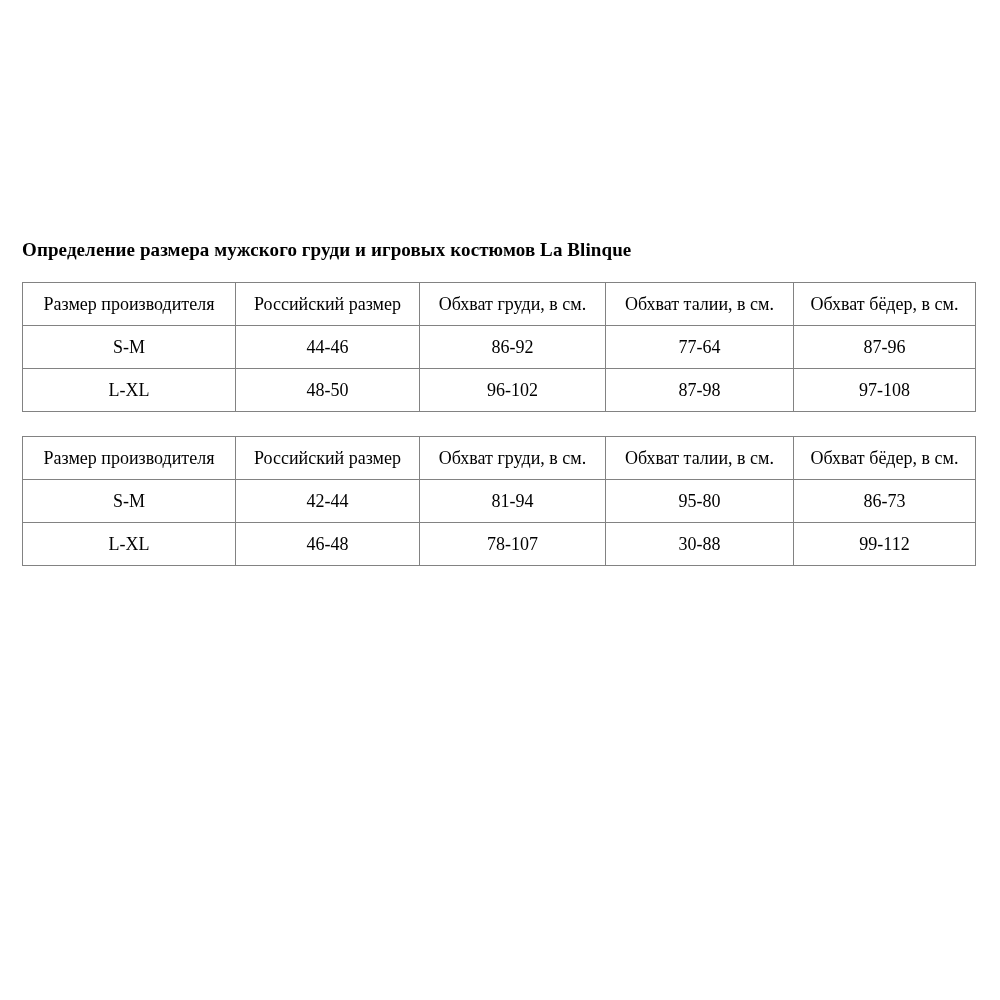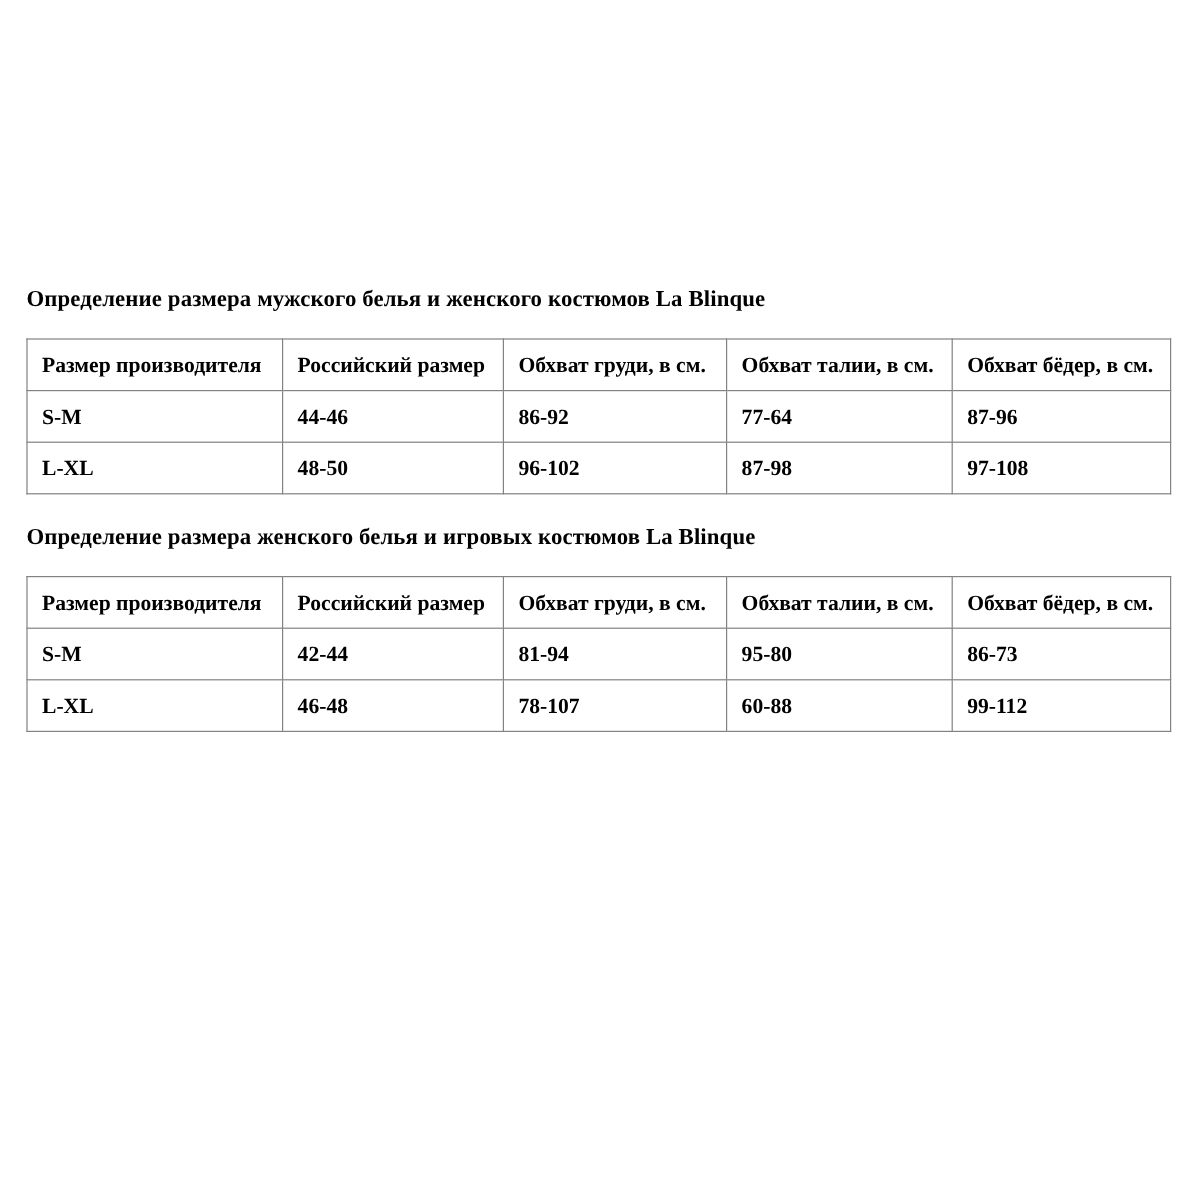--- a/index.html
+++ b/index.html
@@ -27,41 +27,41 @@
   table.size-table {
     border-collapse: collapse;
     table-layout: fixed;
     width: 953px;
     margin: 0 0 24px 0;
     font-size: 18px;
   }
   table.size-table th,
   table.size-table td {
     border: 1px solid #828282;
-    font-weight: bold;
-    text-align: left;
+    font-weight: normal;
+    text-align: center;
     vertical-align: middle;
     padding: 10px 12px;
     line-height: 22px;
     white-space: nowrap;
     overflow: hidden;
   }
   col.c1 { width: 213px; }
   col.c2 { width: 184px; }
   col.c3 { width: 186px; }
   col.c4 { width: 188px; }
   col.c5 { width: 182px; }
 </style>
 </head>
 <body>
 
 <div class="page">
 
   <section>
-    <h2 class="section-heading">Определение размера мужского белья и женского костюмов La Blinque</h2>
+    <h2 class="section-heading">Определение размера мужского груди и игровых костюмов La Blinque</h2>
     <table class="size-table">
       <colgroup>
         <col class="c1">
           <col class="c2">
           <col class="c3">
           <col class="c4">
           <col class="c5">
       </colgroup>
       <thead>
         <tr>
@@ -85,21 +85,20 @@
             <td>48-50</td>
             <td>96-102</td>
             <td>87-98</td>
             <td>97-108</td>
           </tr>
         </tbody>
     </table>
   </section>
 
   <section>
-    <h2 class="section-heading">Определение размера женского белья и игровых костюмов La Blinque</h2>
     <table class="size-table">
       <colgroup>
         <col class="c1">
           <col class="c2">
           <col class="c3">
           <col class="c4">
           <col class="c5">
       </colgroup>
       <thead>
         <tr>
@@ -115,20 +114,20 @@
             <td>S-M</td>
             <td>42-44</td>
             <td>81-94</td>
             <td>95-80</td>
             <td>86-73</td>
           </tr>
           <tr>
             <td>L-XL</td>
             <td>46-48</td>
             <td>78-107</td>
-            <td>60-88</td>
+            <td>30-88</td>
             <td>99-112</td>
           </tr>
         </tbody>
     </table>
   </section>
 
 </div>
 
 </body></html>

